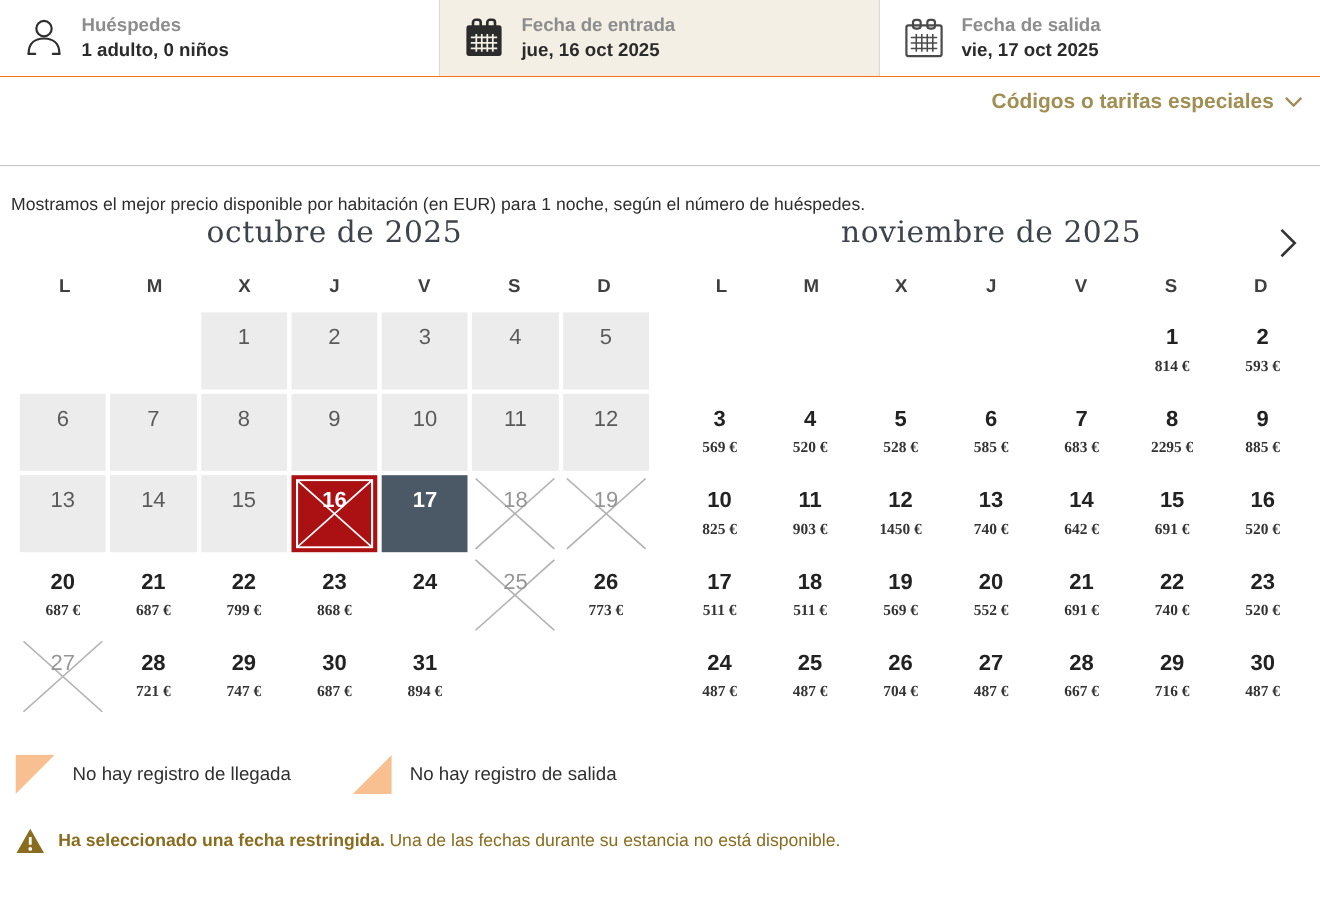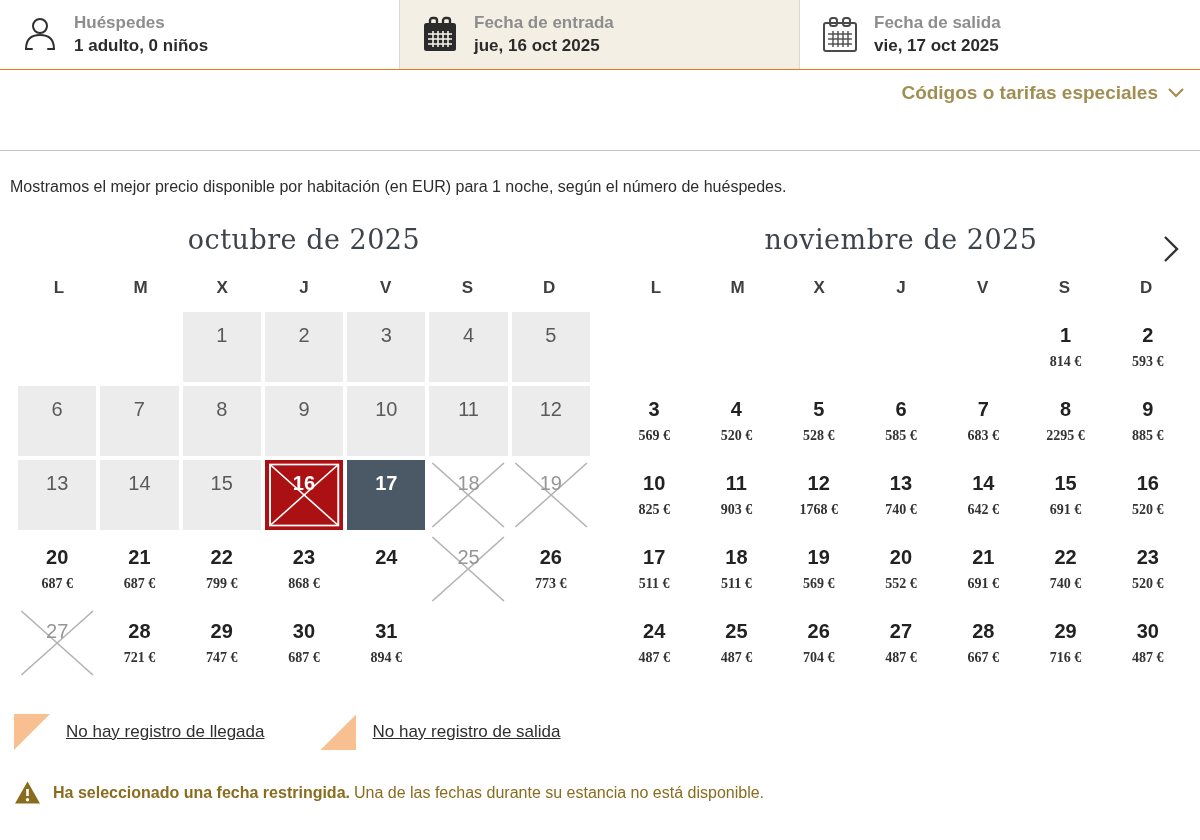--- a/index.html
+++ b/index.html
@@ -19,21 +19,21 @@
   
   .codesrow { height:80px; position:relative; }
   .codes { position:absolute; top:12px; right:16px; display:flex; align-items:center; gap:10px;
            color:#a08e52; font-size:19px; font-weight:700; cursor:pointer; text-decoration:none; }
   .divider { border-bottom:1px solid #c6c6c6; width:100%; }
 
   
   .info { margin:27px 0 0 10px; font-size:16px; font-weight:400; color:#2d2d2d; }
 
   
-  .cals { display:flex; margin:28px 13px 0 18px; gap:25px;align-items:flex-end; }
+  .cals { display:flex; margin:0 13px 0 18px; gap:25px;align-items:flex-end; }
   .cal { width:572px; position:relative; }
   .caltitle { font-family:"DejaVu Serif","Liberation Serif",serif; font-weight:400; font-size:27px;
               color:#3e444b; text-align:center; letter-spacing:.5px; height:34px; }
   .nextbtn { position:absolute; top:6px; right:2px; background:none; border:none; cursor:pointer; padding:4px; }
   .dayhead { display:grid; grid-template-columns:repeat(7,1fr); margin-top:20px; }
   .dh { text-align:center; font-size:17px; font-weight:600; color:#3f3f3f; height:22px; }
   .grid { display:grid; grid-template-columns:repeat(7,1fr); gap:4px; margin-top:12px; }
   .cell { height:70px; position:relative; text-align:center; }
   .cell .num { position:relative; z-index:2; font-size:20px; padding-top:11px; line-height:1.2; }
   .cell .price { position:relative; z-index:2; font-size:14px; font-weight:600; color:#333; margin-top:7px; white-space:nowrap;font-family:Liberation Serif, serif; }
@@ -41,21 +41,21 @@
   .cell.past .num { color:#5a5a5a; font-weight:400; }
   .cell.open { cursor:pointer; }
   .cell.open .num { color:#222; font-weight:700; }
   .cell.crossed .num { color:#969696; font-weight:400; }
   .cell.checkin { background:#ab1113; cursor:pointer; }
   .cell.checkin .num, .cell.checkout .num { color:#fff; font-weight:700; }
   .cell.checkout { background:#4b5866; cursor:pointer; }
   .xsvg { position:absolute; inset:0; width:100%; height:100%; z-index:1; }
 
   
-  .legend { display:flex; align-items:flex-end; gap:56px; margin:36px 0 0 14px;text-decoration:underline; }
+  .legend { display:flex; align-items:flex-end; gap:56px; margin:36px 0 0 14px; }
   .litem { display:flex; align-items:center; gap:16px; }
   .tri { width:36px; height:36px; background:#f8c091; flex:0 0 auto; }
   .tri.in  { clip-path:polygon(0 0, 100% 0, 0 100%); }
   .tri.out { clip-path:polygon(100% 0, 100% 100%, 0 100%); }
   .ltext { font-size:17px; font-weight:500; color:#2f2f2f; }
 
   
   .warning { display:flex; align-items:center; gap:12px; margin:30px 0 0 14px; color:#8a6c1e; font-size:16px; }
   .warning b { font-weight:700; margin-right:4px; }
   .warning .wtext { font-weight:400; }
@@ -343,21 +343,21 @@
           <div class="cell open">
             <div class="num">10</div>
             <div class="price">825 €</div>
           </div>
           <div class="cell open">
             <div class="num">11</div>
             <div class="price">903 €</div>
           </div>
           <div class="cell open">
             <div class="num">12</div>
-            <div class="price">1768 €</div>
+            <div class="price">1450 €</div>
           </div>
           <div class="cell open">
             <div class="num">13</div>
             <div class="price">740 €</div>
           </div>
           <div class="cell open">
             <div class="num">14</div>
             <div class="price">642 €</div>
           </div>
           <div class="cell open">

